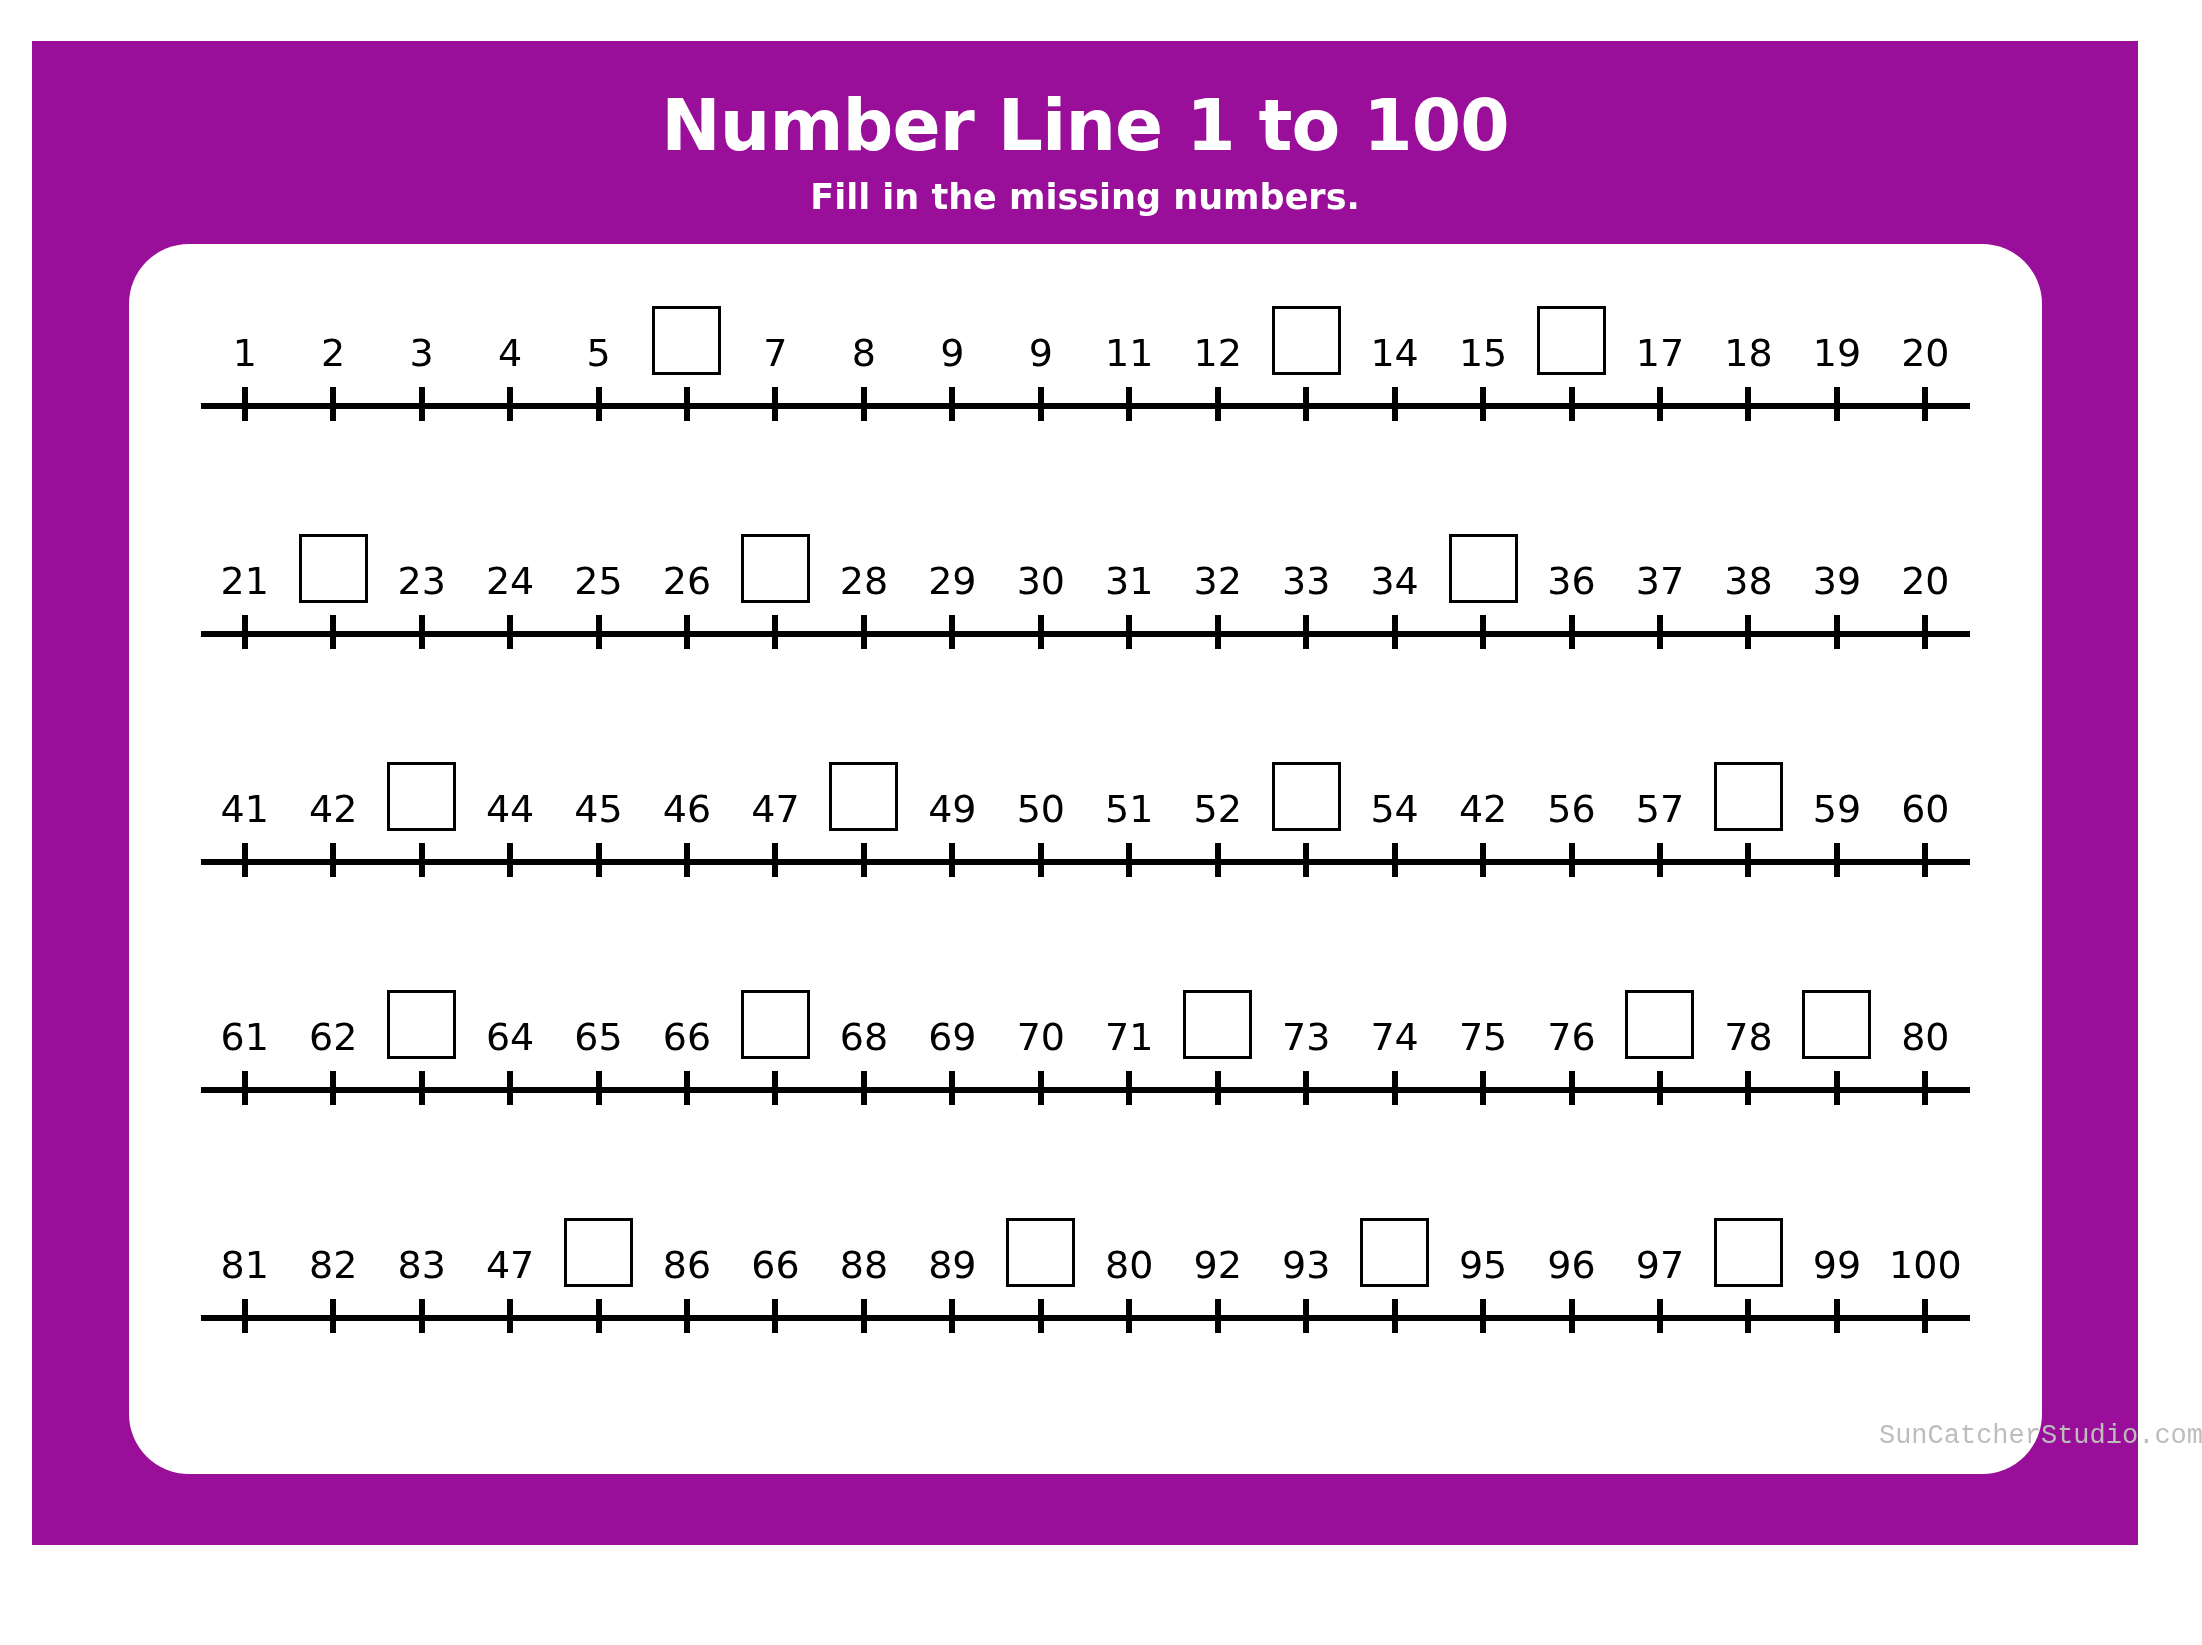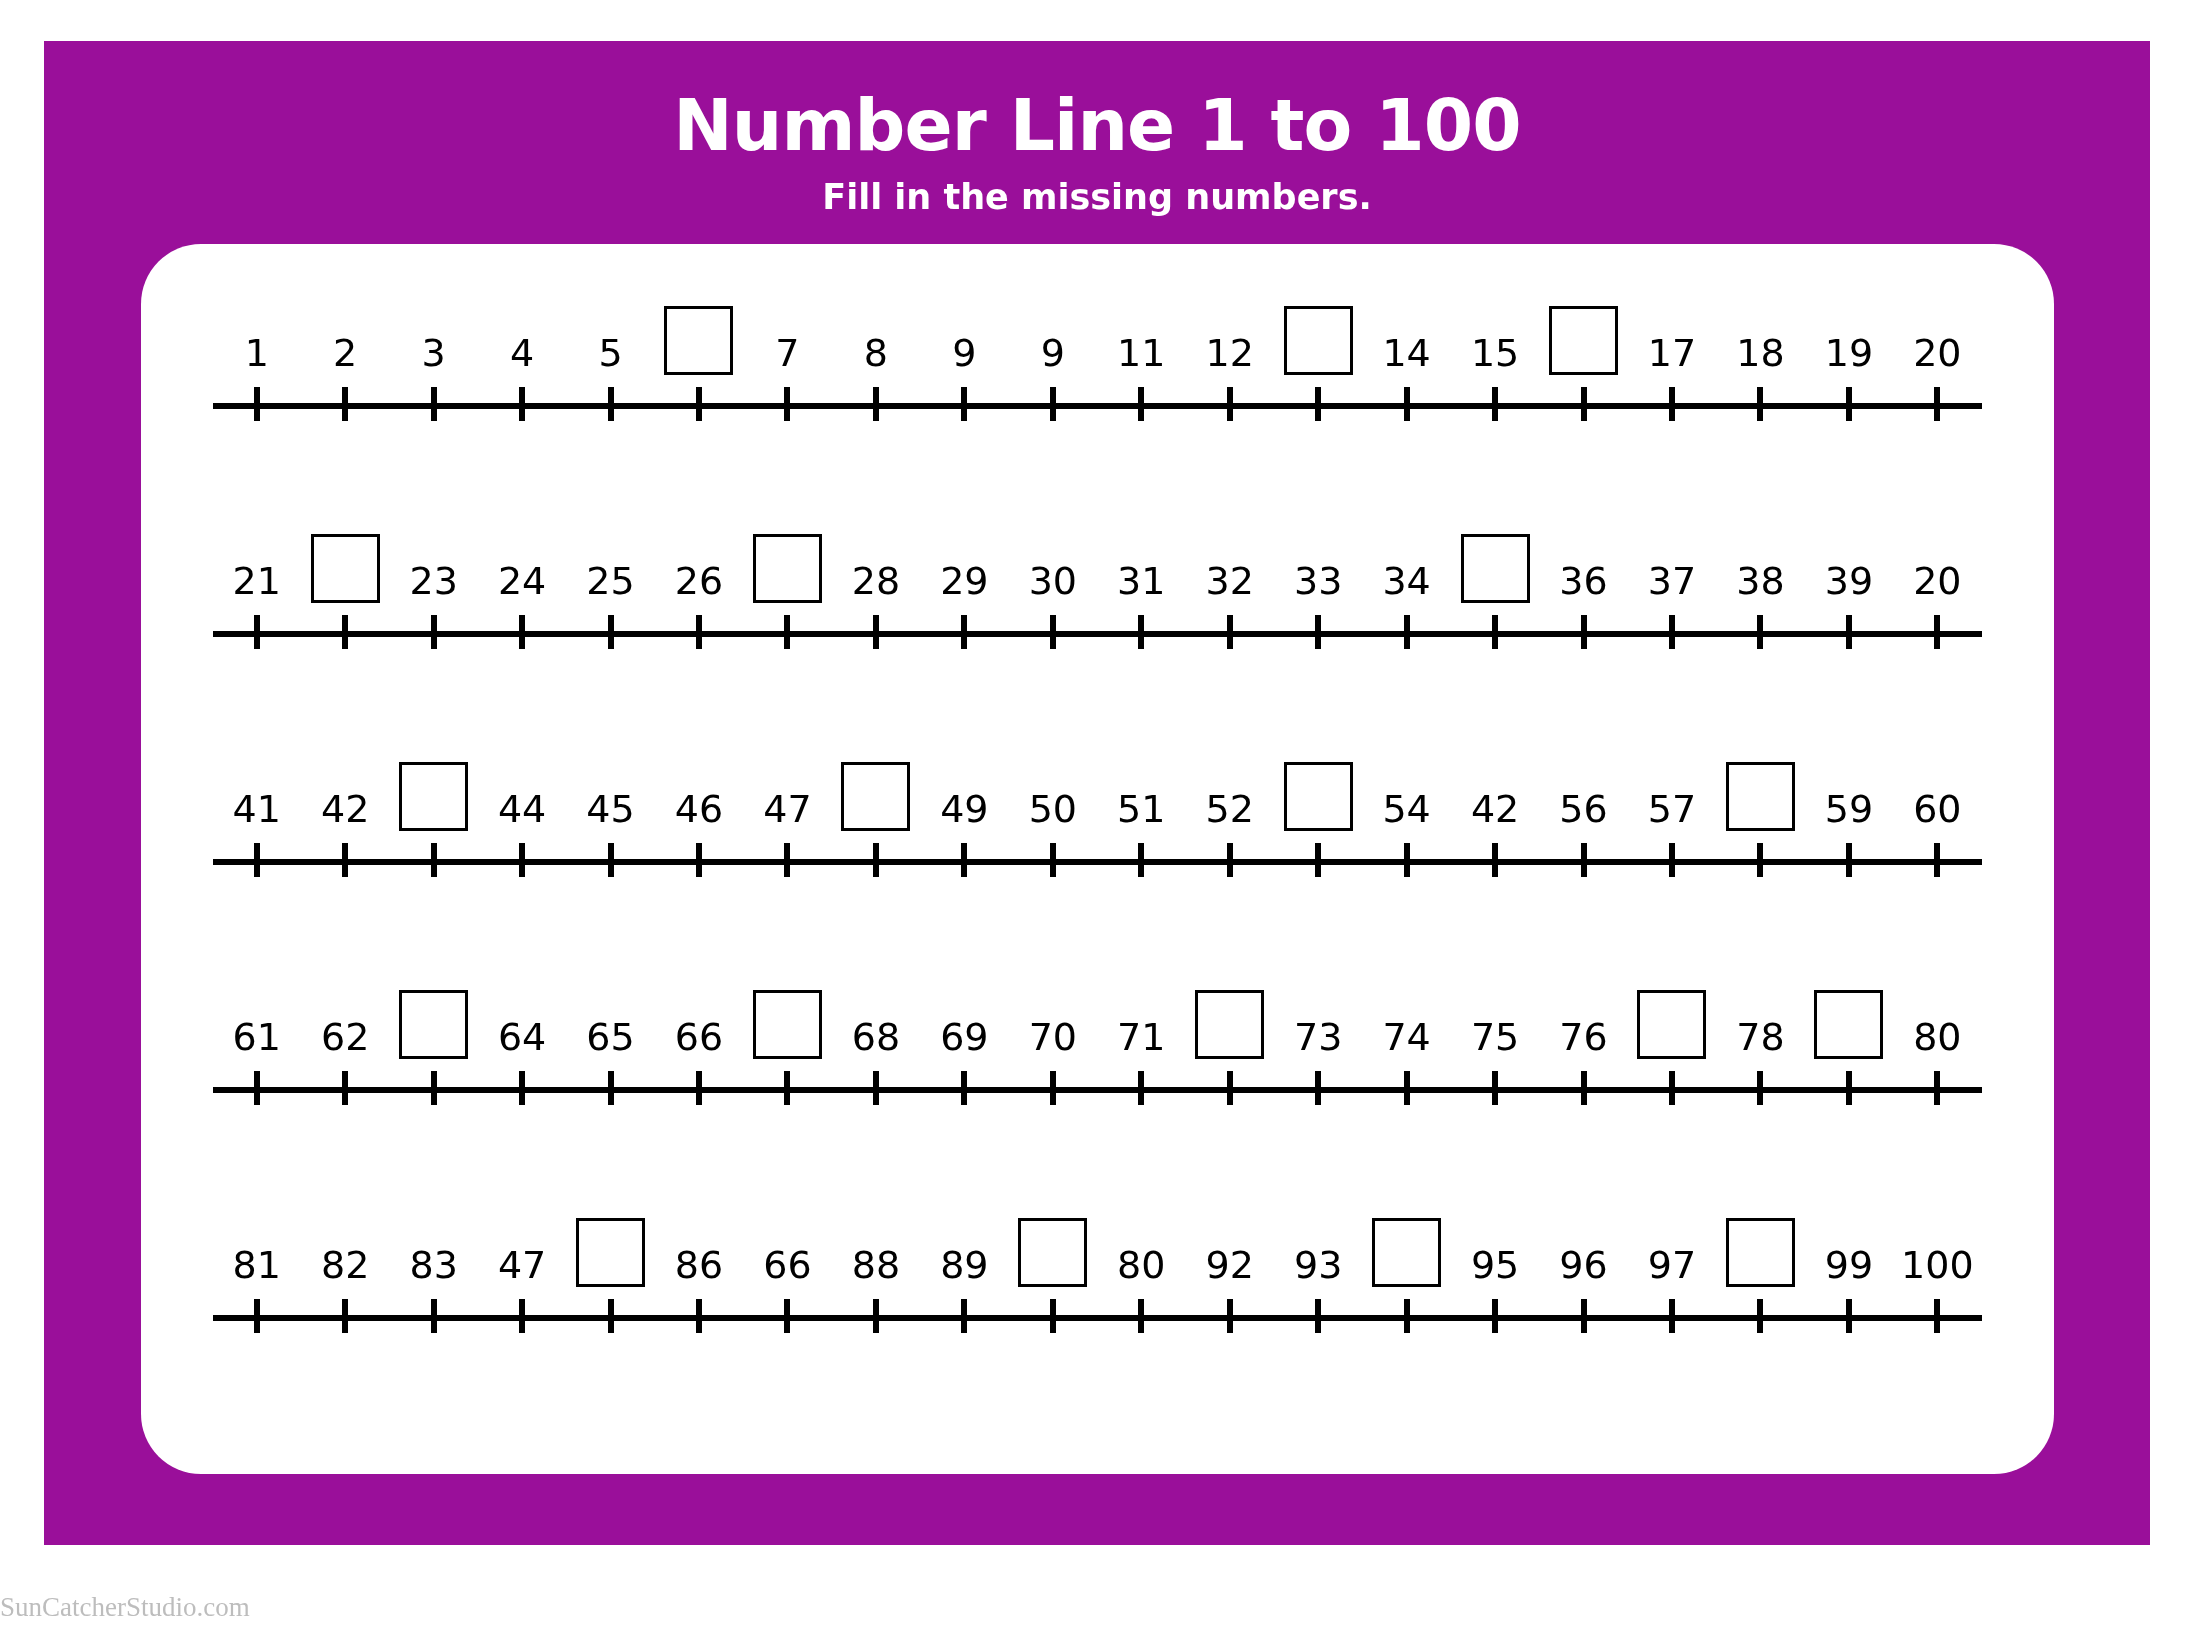--- a/index.html
+++ b/index.html
@@ -10,23 +10,23 @@
   body {
     width: 2203px;
     height: 1645px;
     font-family: "DejaVu Sans", sans-serif;
     overflow: hidden;
   }
 
   .page {
     position: relative;
     width: 2203px;
-    height: 1645px;
+    height: 1473px;
     box-sizing: border-box;
-    padding: 41px 48px 0 44px;
+    padding: 41px 48px 0 32px;
   }
 
   .poster {
     position: relative;
     width: 2106px;
     height: 1504px;
     background: #9A0F9A;
     box-sizing: border-box;
     padding: 26px 52px 34px 52px;
   }
@@ -132,24 +132,24 @@
     width: 6px;
     height: 34px;
     background: #000000;
   }
 
   .footer {
     position: absolute;
     left: 0;
     right: 0;
     bottom: 22.4px;
-    text-align: left;
+    text-align: right;
     color: #BDBDBD;
     font-size: 27px;
-    font-family: Liberation Serif, serif;
+    font-family: Liberation Mono, monospace;
     margin-top: 40px;
   }
 </style>
 </head>
 <body>
 
 <div class="page">
   <div class="poster">
 
     <h1 class="title">Number Line 1 to 100</h1>

